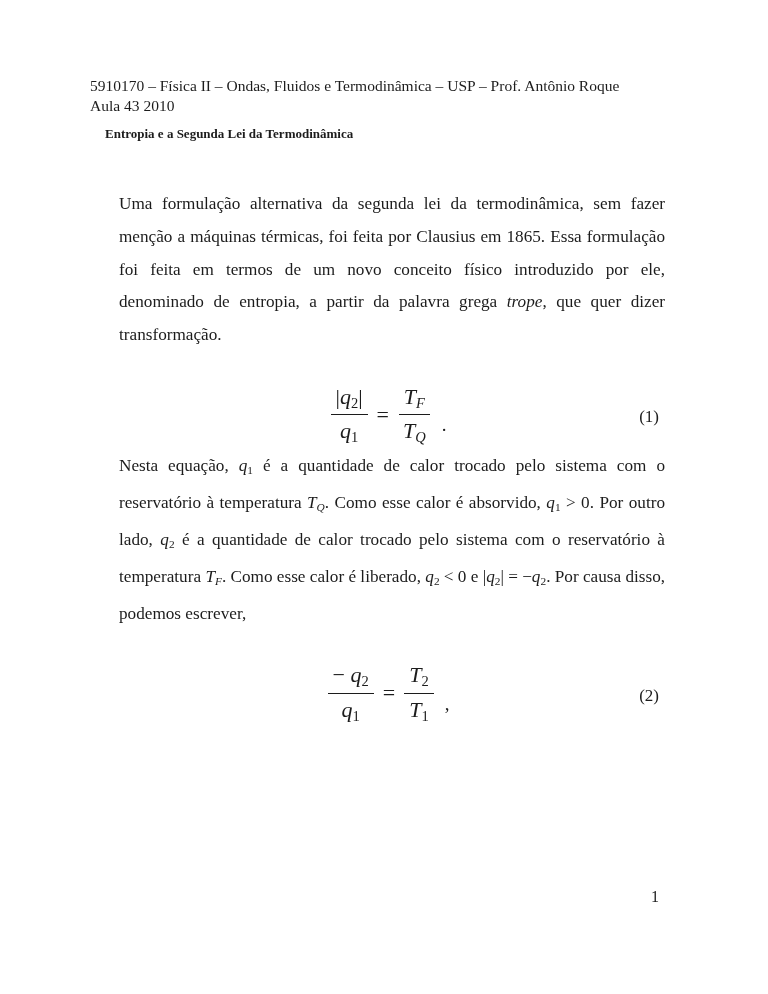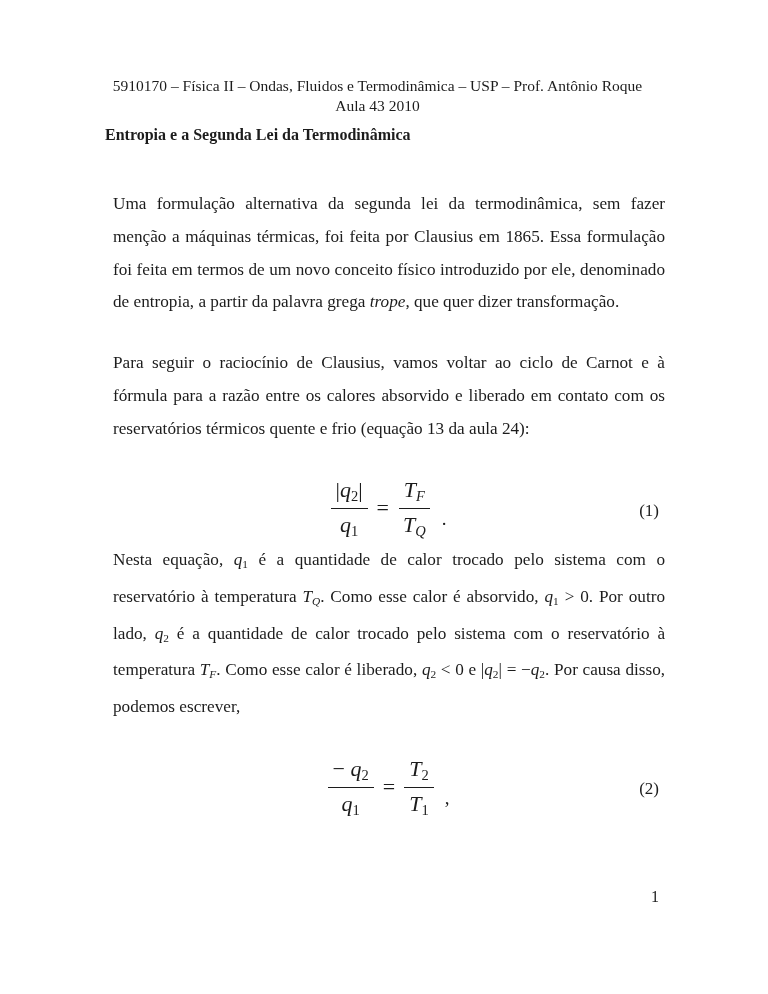--- a/index.html
+++ b/index.html
@@ -14,44 +14,44 @@
     background: #ffffff;
     color: #1c1c1c;
     font-family: "Liberation Serif", "DejaVu Serif", serif;
     overflow: hidden;
   }
   .header {
     position: absolute;
     top: 76px;
     left: 90px;
     right: 103px;
-    text-align: center;
+    text-align: left;
     font-size: 15.5px;
     line-height: 20px;
     white-space: nowrap;
   }
   .doc-title {
     position: absolute;
     top: 126px;
     left: 105px;
-    font-size: 16px;
+    font-size: 13px;
     font-weight: 700;
   }
   .content {
     position: absolute;
     top: 188px;
     left: 105px;
     width: 560px;
     font-size: 17.2px;
     line-height: 32.8px;
     text-align: justify;
     text-align-last: left;
   }
   p.para {
-    margin: 0 0 28px 8px;
+    margin: 0 0 28px 14px;
   }
   
   .run-n { font-style: normal; }
   .run-i { font-style: italic; }
   .run-s { font-size: 66%; vertical-align: -0.28em; }
   .run-is { font-style: italic; font-size: 66%; vertical-align: -0.28em; }
   
   .equation {
     position: relative;
     height: 70px;
@@ -115,21 +115,20 @@
     <div>5910170 – Física II – Ondas, Fluidos e Termodinâmica – USP – Prof. Antônio Roque</div>
     <div>Aula 43 2010</div>
   </div>
 
   <div class="doc-title">Entropia e a Segunda Lei da Termodinâmica</div>
 
   <div class="content">
 
     <p class="para"><span class="run-n">Uma formulação alternativa da segunda lei da termodinâmica, sem fazer menção a máquinas térmicas, foi feita por Clausius em 1865. Essa formulação foi feita em termos de um novo conceito físico introduzido por ele, denominado de entropia, a partir da palavra grega </span><span class="run-i">trope</span><span class="run-n">, que quer dizer transformação.</span></p>
 
-    <p class="para"><span class="run-n">Para seguir o raciocínio de Clausius, vamos voltar ao ciclo de Carnot e à fórmula para a razão entre os calores absorvido e liberado em contato com os reservatórios térmicos quente e frio (equação 13 da aula 24):</span></p>
 
     <div class="equation eq1">
       <span class="math">
         <span class="frac">
           <span class="num"><span class="run-n">|</span><span class="run-i">q</span><span class="run-s">2</span><span class="run-n">|</span></span>
           <span class="den"><span class="run-i">q</span><span class="run-s">1</span></span>
         </span>
         <span class="rel">=</span>
         <span class="frac">
           <span class="num"><span class="run-i">T</span><span class="run-is">F</span></span>

